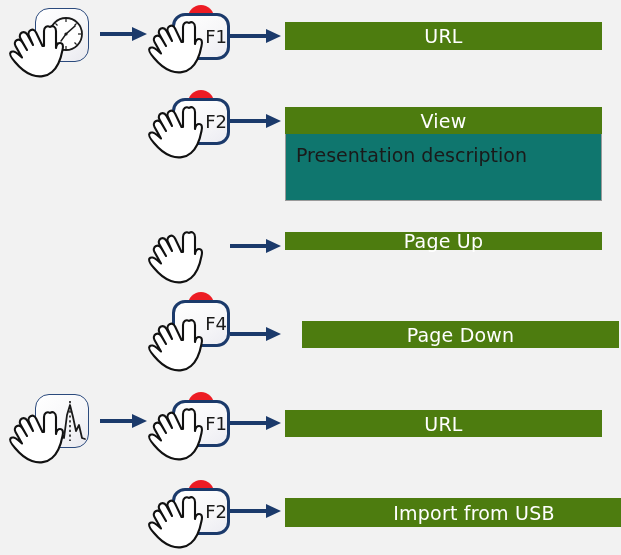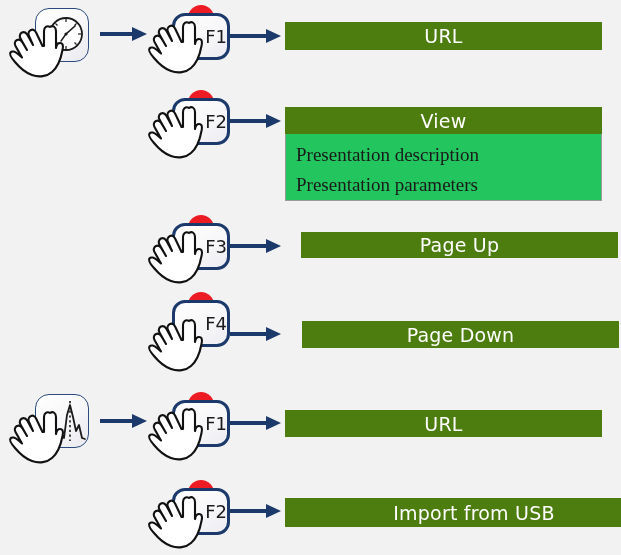--- a/index.html
+++ b/index.html
@@ -65,26 +65,25 @@
     color:#ffffff;
     display:flex;
     align-items:center;
     justify-content:center;
     font-size:19px;
     letter-spacing:.2px;
     box-sizing:border-box;
   }
   .subbox{
     position:absolute;
-    background:#22c55e;
+    background:#0f766e;
     border:1px solid #9a9a9a;
     border-top:none;
     box-sizing:border-box;
     padding:6px 10px 22px 10px;
-    font-family:Liberation Serif, serif;
   }
   .subitem{
     font-size:19px;
     color:#1a1a1a;
     line-height:30px;
     text-align:left;
     white-space:nowrap;
   }
 </style>
 </head>
@@ -210,49 +209,42 @@
     <svg width="52" height="16" viewBox="0 0 52 16">
       <line x1="0" y1="8" x2="38" y2="8" stroke="#1b3a6b" stroke-width="4"></line>
       <polygon points="36,1 51,8 36,15" fill="#1b3a6b"></polygon>
     </svg>
   </div>
   <div class="bar" style="left:285px;top:107px;width:317px;height:27px;">
     <span>View</span>
   </div>
   <div class="subbox" style="left:285px;top:134px;width:317px;height:67px;">
     <div class="subitem">Presentation description</div>
-    <div class="subitem">Presentation parameters</div>
-  </div>
-
-  <div class="fkey" style="left:172px;top:215px;">
-    <div class="dome"></div>
-    <div class="body">
-      <span class="label">F3</span>
-    </div>
-  </div>
+  </div>
+
   <div class="hand" style="left:145px;top:228px;">
     <svg width="62" height="58" viewBox="0 0 62 58">
       <path d="M44 5 C47 3 50 5 50 9 L50 26
                C50 26 51 21 54 21 C57 21 57.5 24 56.5 28
                C55 36 52 45 46 50 C41 54.5 33 55.5 26 53
                C20 51 14 46 9 40 C5.5 36 3 32.5 4.5 30.5
                C6 28.5 9 29.5 12 32 L16 35.5
                L9.5 24 C8 21.5 9 19 11 18 C13 17 15 18 16.5 20.5 L21 28
                L14.5 16.5 C13 14 14 11.5 16 10.5 C18 9.5 20 10.5 21.5 13 L27 23
                L23 14 C21.8 11.4 22.9 9 25 8 C27.1 7 29 8.2 30.2 10.8 L36.5 24
                L38 24 L38 9 C38 5.5 41 3 44 5 Z" fill="#ffffff" stroke="#111111" stroke-width="2.1" stroke-linejoin="round"></path>
     </svg>
   </div>
   <div class="arrow" style="left:230px;top:238px;">
     <svg width="52" height="16" viewBox="0 0 52 16">
       <line x1="0" y1="8" x2="38" y2="8" stroke="#1b3a6b" stroke-width="4"></line>
       <polygon points="36,1 51,8 36,15" fill="#1b3a6b"></polygon>
     </svg>
   </div>
-  <div class="bar" style="left:285px;top:232px;width:317px;height:26px;margin-left:16px;">
+  <div class="bar" style="left:285px;top:232px;width:317px;height:18px;">
     <span>Page Up</span>
   </div>
 
   <div class="fkey" style="left:172px;top:292px;">
     <div class="dome"></div>
     <div class="body">
       <span class="label">F4</span>
     </div>
   </div>
   <div class="hand" style="left:145px;top:316px;">

